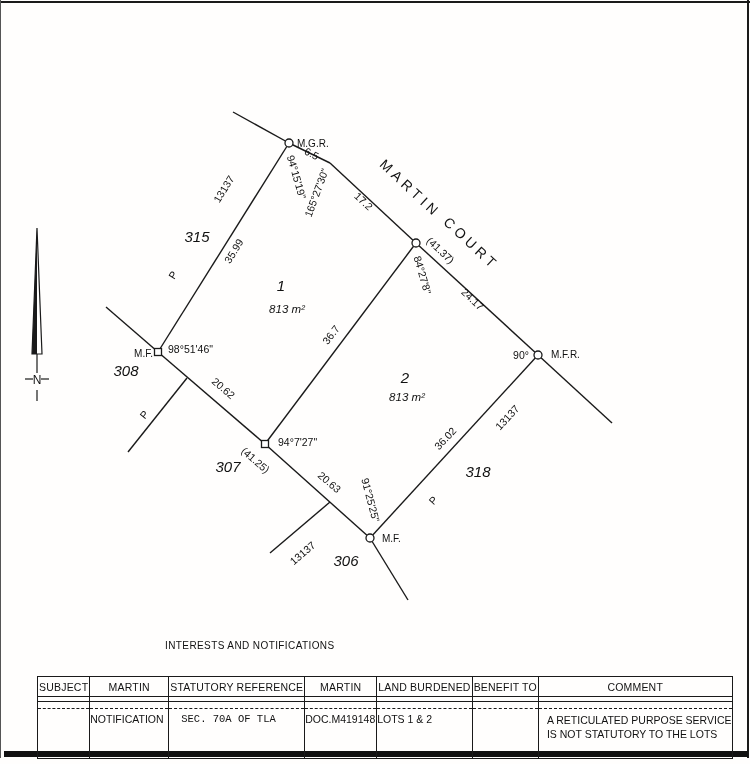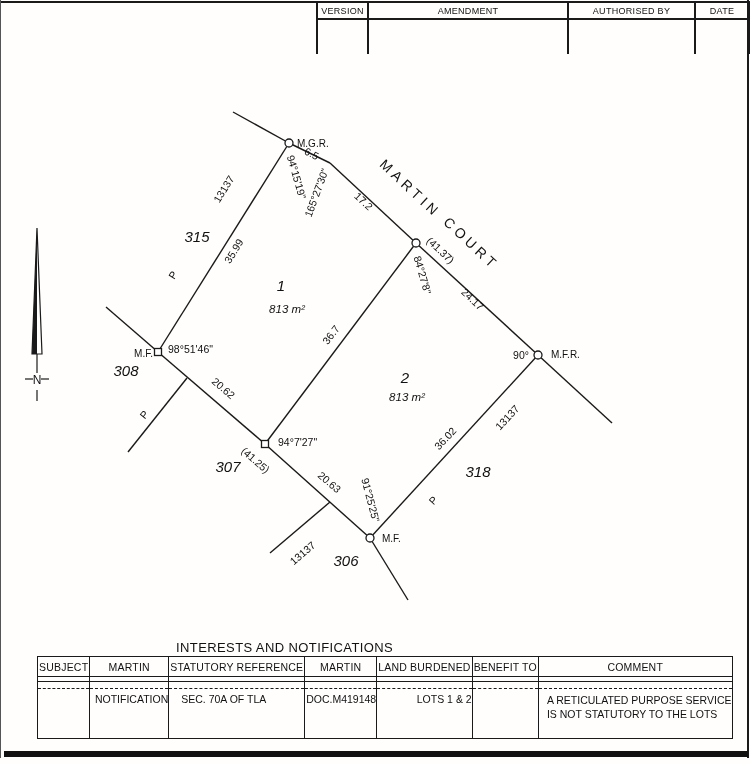--- a/index.html
+++ b/index.html
@@ -20,53 +20,43 @@
 
   
   svg text{font-family:"Liberation Sans",sans-serif;fill:#111;}
   .lbl{font-size:10.5px;}
   .mark{font-size:10px;}
   .lotnum{font-size:15px;font-style:italic;}
   .lotarea{font-size:11.5px;font-style:italic;}
   .roadname{font-size:14px;letter-spacing:4px;}
 
   
-  .ititle{position:absolute;left:176px;top:640px;font-size:13px;letter-spacing:.4px;}
-  .itable{position:absolute;left:37px;top:656px;border-collapse:collapse;table-layout:fixed;}
+  .ititle{position:absolute;left:165px;top:640px;font-size:10px;letter-spacing:.4px;}
+  .itable{position:absolute;left:37px;top:676px;border-collapse:collapse;table-layout:fixed;}
   .itable td{border-left:1.5px solid #1a1a1a;font-size:10.5px;vertical-align:top;
              padding:0;overflow:hidden;white-space:nowrap;}
   .itable tr.head td{border-top:1.5px solid #1a1a1a;border-bottom:1.5px solid #1a1a1a;
              text-align:center;padding:4px 1px 3px;letter-spacing:.2px;}
   .itable tr.sp1 td{height:4px;border-bottom:1px solid #1a1a1a;}
   .itable tr.sp2 td{height:6px;border-bottom:1.5px dashed #1a1a1a;}
   .itable tr.content td{height:45px;border-bottom:1.5px solid #1a1a1a;padding-top:4px;}
   .itable td:last-child{border-right:1.5px solid #1a1a1a;margin-left:32px;}
-  .tc{text-align:right;}
+  .tc{text-align:left;}
   .comment div{padding-left:8px;line-height:14px;}
-  .padl{padding-left:12px !important;}
+  .padl{padding-left:12px !important;font-family:Liberation Mono, monospace;}
 </style>
 </head>
 <body>
 
 <div class="sheet">
   <div class="border-top"></div>
   <div class="border-left"></div>
   <div class="border-right"></div>
   <div class="border-bottom"></div>
 
-  <div class="revtable">
-    <div class="hc">VERSION</div>
-    <div class="hc">AMENDMENT</div>
-    <div class="hc">AUTHORISED BY</div>
-    <div class="hc">DATE</div>
-    <div class="bc"></div>
-    <div class="bc"></div>
-    <div class="bc"></div>
-    <div class="bc"></div>
-  </div>
 
   <svg width="750" height="640" viewBox="0 0 750 640" style="position:absolute;left:0;top:0">
     <g stroke="#1a1a1a" stroke-width="1.4" fill="none">
       <line x1="233" y1="112" x2="289" y2="143"></line>
       <line x1="289" y1="143" x2="330" y2="163"></line>
       <line x1="330" y1="163" x2="416" y2="243"></line>
       <line x1="416" y1="243" x2="538" y2="355"></line>
       <line x1="538" y1="355" x2="612" y2="423"></line>
       <line x1="538" y1="355" x2="370" y2="538"></line>
       <line x1="370" y1="538" x2="265" y2="444"></line>

